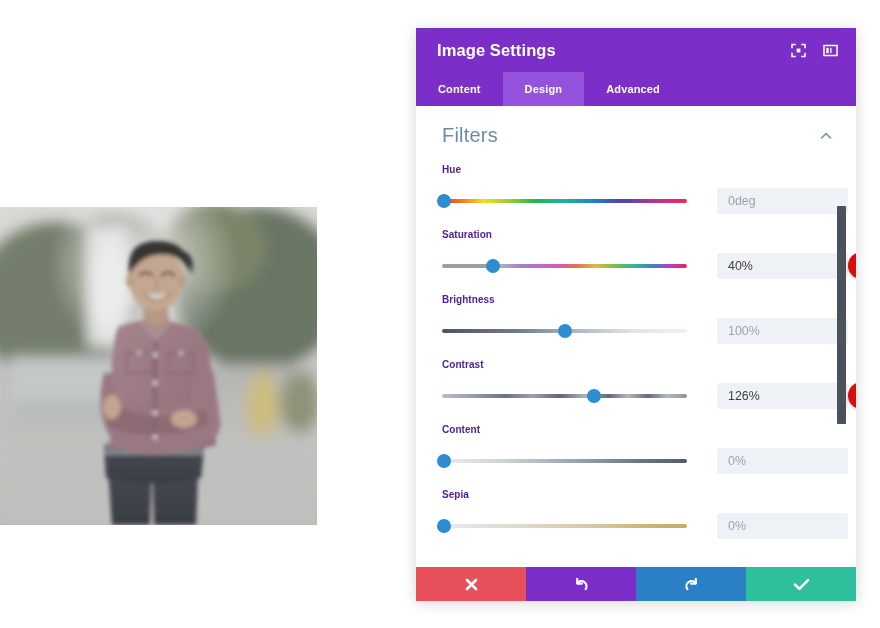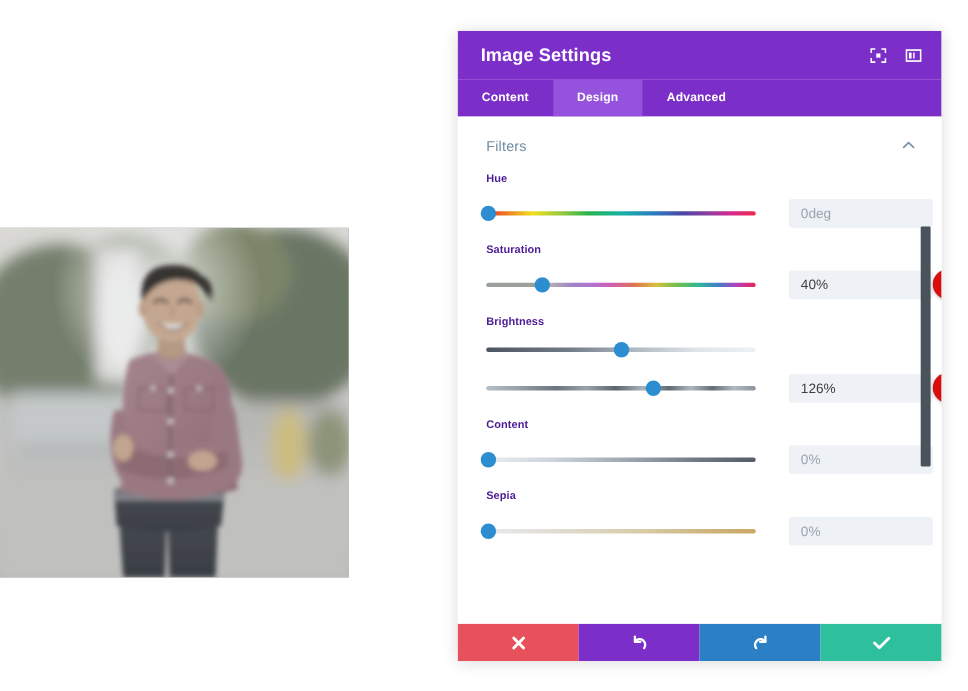--- a/index.html
+++ b/index.html
@@ -97,21 +97,21 @@
   }
 
   
   .section-head {
     display: flex;
     align-items: center;
     padding-top: 18px;
     padding-bottom: 2px;
   }
   .section-title {
-    font-size: 13px;
+    font-size: 20px;
     color: #6e8ba4;
     flex: 1;
     letter-spacing: .2px;
   }
   .chevron { width: 16px; height: 16px; cursor: pointer; }
 
   
   .row { margin-top: 15px; }
   .row-label {
     font-size: 10px;
@@ -422,24 +422,28 @@
         </div>
       </div>
 
       <div class="row">
         <div class="row-label">Brightness</div>
         <div class="row-controls">
           <div class="slider">
             <div class="track brightness"></div>
             <div class="knob" style="left:50%"></div>
           </div>
+          <div class="value-wrap">
+            <div class="value-box">100%</div>
+          </div>
         </div>
       </div>
 
       <div class="row">
+        <div class="row-label">Contrast</div>
         <div class="row-controls">
           <div class="slider">
             <div class="track contrast"></div>
             <div class="knob" style="left:62%"></div>
           </div>
           <div class="value-wrap">
             <div class="value-box filled">126%</div>
             <div class="badge">2</div>
           </div>
         </div>

